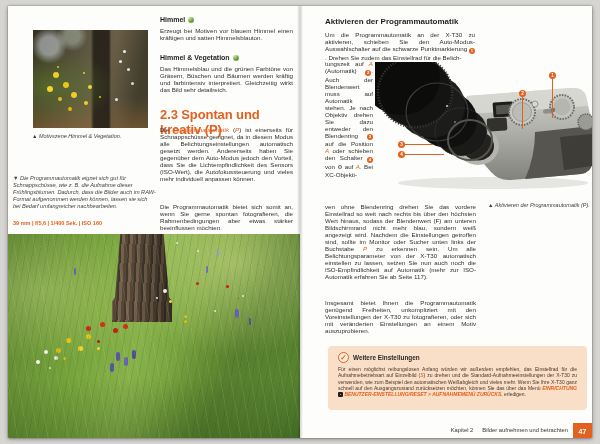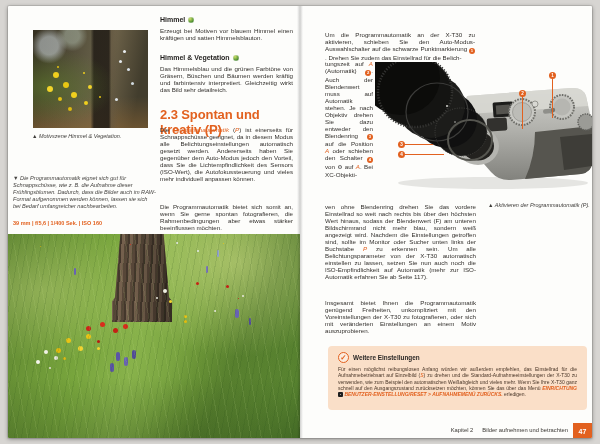--- a/index.html
+++ b/index.html
@@ -152,20 +152,21 @@
       <div class="trunk"></div>
       <div class="flowers-red"></div>
       <div class="flowers-yellow"></div>
       <div class="flowers-white"></div>
       <div class="flowers-purple"></div>
     </div>
   </div>
 
   <div class="page page-right">
 
+    <h3 class="rHead">Aktivieren der Programmautomatik</h3>
 
     <p class="intro"><span class="seg-t">Um die Programmautomatik an der X-T30 zu aktivieren, schieben Sie den Auto-Modus-Auswahlschalter auf die schwarze Punktmarkierung </span><span class="seg-n">1</span><span class="seg-t">. Drehen Sie zudem das Einstellrad für die Belich-</span></p>
     <p class="beside"><span class="seg-t">tungszeit auf </span><span class="seg-em">A</span><span class="seg-t"> (Automatik) </span><span class="seg-n">2</span><span class="seg-t">. Auch der Blendenwert muss auf Automatik stehen. Je nach Objektiv drehen Sie dazu entweder den Blendenring </span><span class="seg-n">3</span><span class="seg-t"> auf die Position </span><span class="seg-em">A</span><span class="seg-t"> oder schieben den Schalter </span><span class="seg-n">4</span><span class="seg-t"> von </span><span class="seg-gear">⚙</span><span class="seg-t"> auf </span><span class="seg-em">A</span><span class="seg-t">. Bei XC-Objekti-</span></p>
 
     <div class="camera">
       <svg viewBox="0 0 217 128" width="217" height="128">
         <defs>
           <linearGradient id="gBody" x1="0" y1="0" x2="0" y2="1">
             <stop offset="0" stop-color="#d0d0cb"></stop>
               <stop offset=".45" stop-color="#b1b1ac"></stop>

